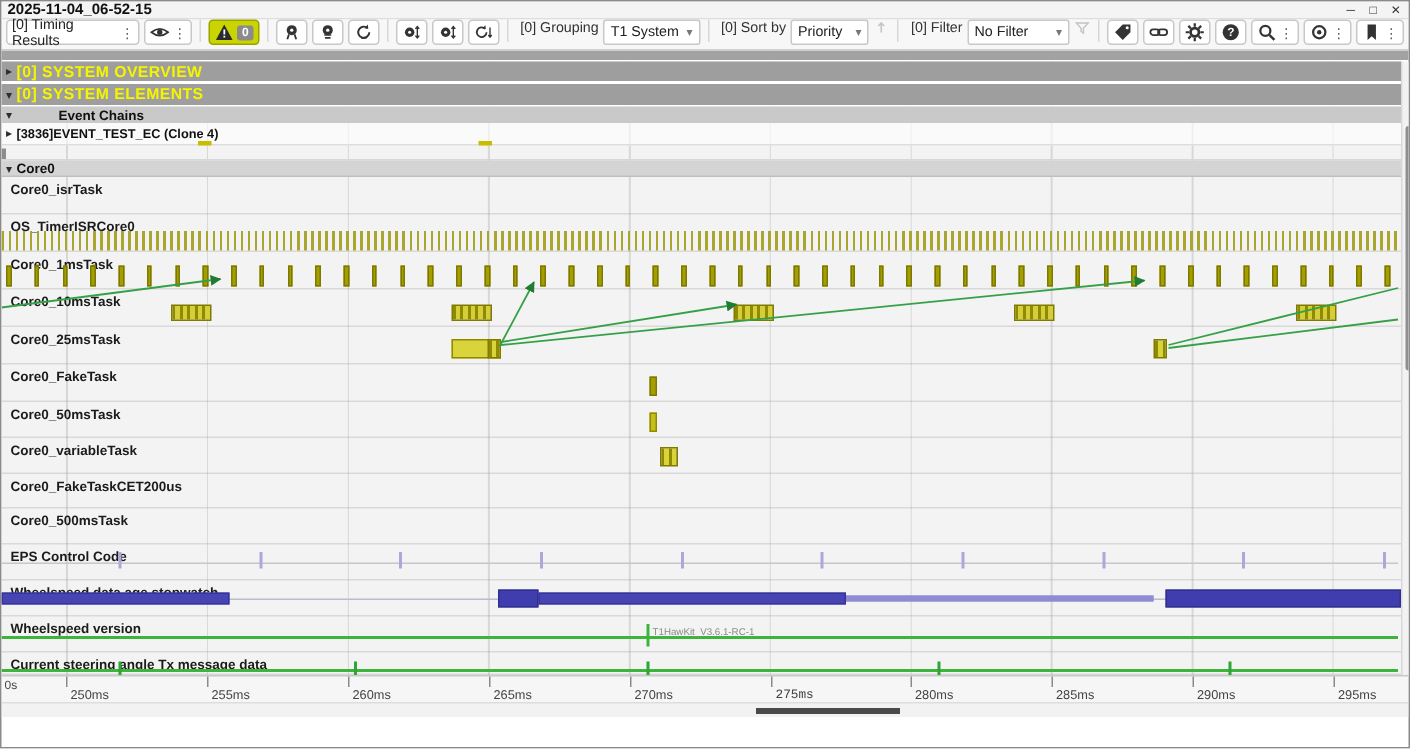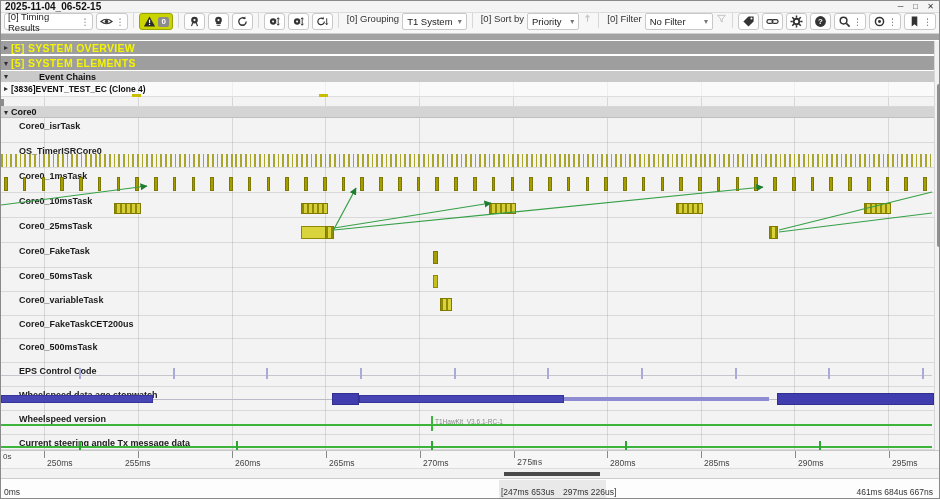--- a/index.html
+++ b/index.html
@@ -40,21 +40,21 @@
   .gapw{position:absolute;left:0;width:933px;background:#fff;}
   .hdr2{background:#c9c9c9;height:11px;}
   .hdr2 .htext{color:#111;font-weight:bold;font-size:9px;padding-left:28px;}
   .hdr3{background:#d4d4d4;height:11px;border-bottom:1px solid #bfbfbf;}
   .hdr3 .htext{color:#111;font-weight:bold;font-size:9px;}
   .evrow{background:rgba(255,255,255,.6);height:15px;border-bottom:1px solid #ddd;align-items:flex-start;}
   .evrow .htext{color:#111;font-weight:bold;font-size:8.5px;padding-top:2px;}
   #thinrow{position:absolute;left:0;top:96px;width:933px;height:10px;border-bottom:1px solid #d7d7d7;}
   #mininub{position:absolute;left:0;top:98px;width:3px;height:7px;background:#8d8d8d;}
   .trow{position:absolute;left:0;width:933px;border-bottom:1px solid rgba(150,150,150,0.28);}
-  .tlabel{position:absolute;left:18px;top:3px;font-size:9px;font-weight:bold;color:#1b1b1b;white-space:nowrap;}
+  .tlabel{position:absolute;left:6px;top:3px;font-size:9px;font-weight:bold;color:#1b1b1b;white-space:nowrap;}
   #arrowsvg{position:absolute;left:0;top:0;width:940px;height:499px;pointer-events:none;}
   
   #vscroll{position:absolute;left:933px;top:40px;width:7px;height:409px;background:#f2f2f2;border-left:1px solid #d9d9d9;}
   #vscroll-handle{position:absolute;left:1.5px;width:4px;background:#8f8f8f;border-radius:2px;}
   
   #axis{position:absolute;left:0;top:449px;width:100%;height:18px;background:#f6f6f6;border-top:1px solid #c8c8c8;}
   .axtick{position:absolute;top:0;width:1px;height:7px;background:#8a8a8a;}
   .axlabel{position:absolute;top:7px;font-size:8.5px;color:#444;white-space:nowrap;}
   #axorigin{position:absolute;left:2px;top:1px;font-size:8px;color:#444;}
   
@@ -254,26 +254,26 @@
     </div>
   </div>
 
   <div id="graybar"></div>
 
   <div id="content">
     <div id="underlay"></div>
 
     <div class="band hdr1" style="top:40px">
       <span class="arrowglyph">▸</span>
-      <span class="htext">[5] SYSTEM OVERVIEW</span>
+      <span class="htext">[0] SYSTEM OVERVIEW</span>
     </div>
     <div class="gapw" style="top:53px;height:2px"></div>
     <div class="band hdr1" style="top:55px;height:14px">
       <span class="arrowglyph">▾</span>
-      <span class="htext">[5] SYSTEM ELEMENTS</span>
+      <span class="htext">[0] SYSTEM ELEMENTS</span>
     </div>
     <div class="gapw" style="top:69px;height:1px"></div>
     <div class="band hdr2" style="top:70px">
       <span class="arrowglyph">▾</span>
       <span class="htext">Event Chains</span>
     </div>
     <div class="band evrow" style="top:81px">
       <span class="arrowglyph" style="padding-top:2px">▸</span>
       <span class="htext">[3836]EVENT_TEST_EC (Clone 4)</span>
     </div>
@@ -441,21 +441,21 @@
     <div id="vscroll">
       <div id="vscroll-handle" style="top: 43px; height: 163px;"></div>
     </div>
   </div>
 
   <div id="axis">
     <span id="axorigin">0s</span>
   <div class="axtick" style="left: 43px;"></div>
       <span class="axlabel" style="left: 46px;">250ms</span>
       <div class="axtick" style="left: 137px;"></div>
-      <span class="axlabel" style="left: 124px;">255ms</span>
+      <span class="axlabel" style="left: 140px;">255ms</span>
       <div class="axtick" style="left: 231px;"></div>
       <span class="axlabel" style="left: 234px;">260ms</span>
       <div class="axtick" style="left: 325px;"></div>
       <span class="axlabel" style="left: 328px;">265ms</span>
       <div class="axtick" style="left: 419px;"></div>
       <span class="axlabel" style="left: 422px;">270ms</span>
       <div class="axtick" style="left: 513px;"></div>
       <span class="axlabel" style="left: 516px; font-family: Liberation Mono, monospace;">275ms</span>
       <div class="axtick" style="left: 606px;"></div>
       <span class="axlabel" style="left: 609px;">280ms</span>
@@ -464,21 +464,14 @@
       <div class="axtick" style="left: 794px;"></div>
       <span class="axlabel" style="left: 797px;">290ms</span>
       <div class="axtick" style="left: 888px;"></div>
       <span class="axlabel" style="left: 891px;">295ms</span>
     </div>
 
   <div id="hscroll">
     <div id="hscroll-handle" style="left: 503px; width: 96px;"></div>
   </div>
 
-  <div id="statusbar">
-    <div id="selbox" style="left: 498px; width: 107px;"></div>
-    <span class="sb-label" style="left:3px">0ms</span>
-    <span class="sb-label" id="sb-rstart" style="left: 500px;">[247ms 653us</span>
-    <span class="sb-label" id="sb-rend" style="left: 562px;">297ms 226us]</span>
-    <span class="sb-label" style="right:6px">461ms 684us 667ns</span>
-  </div>
 
 </div>
 
 </body></html>

